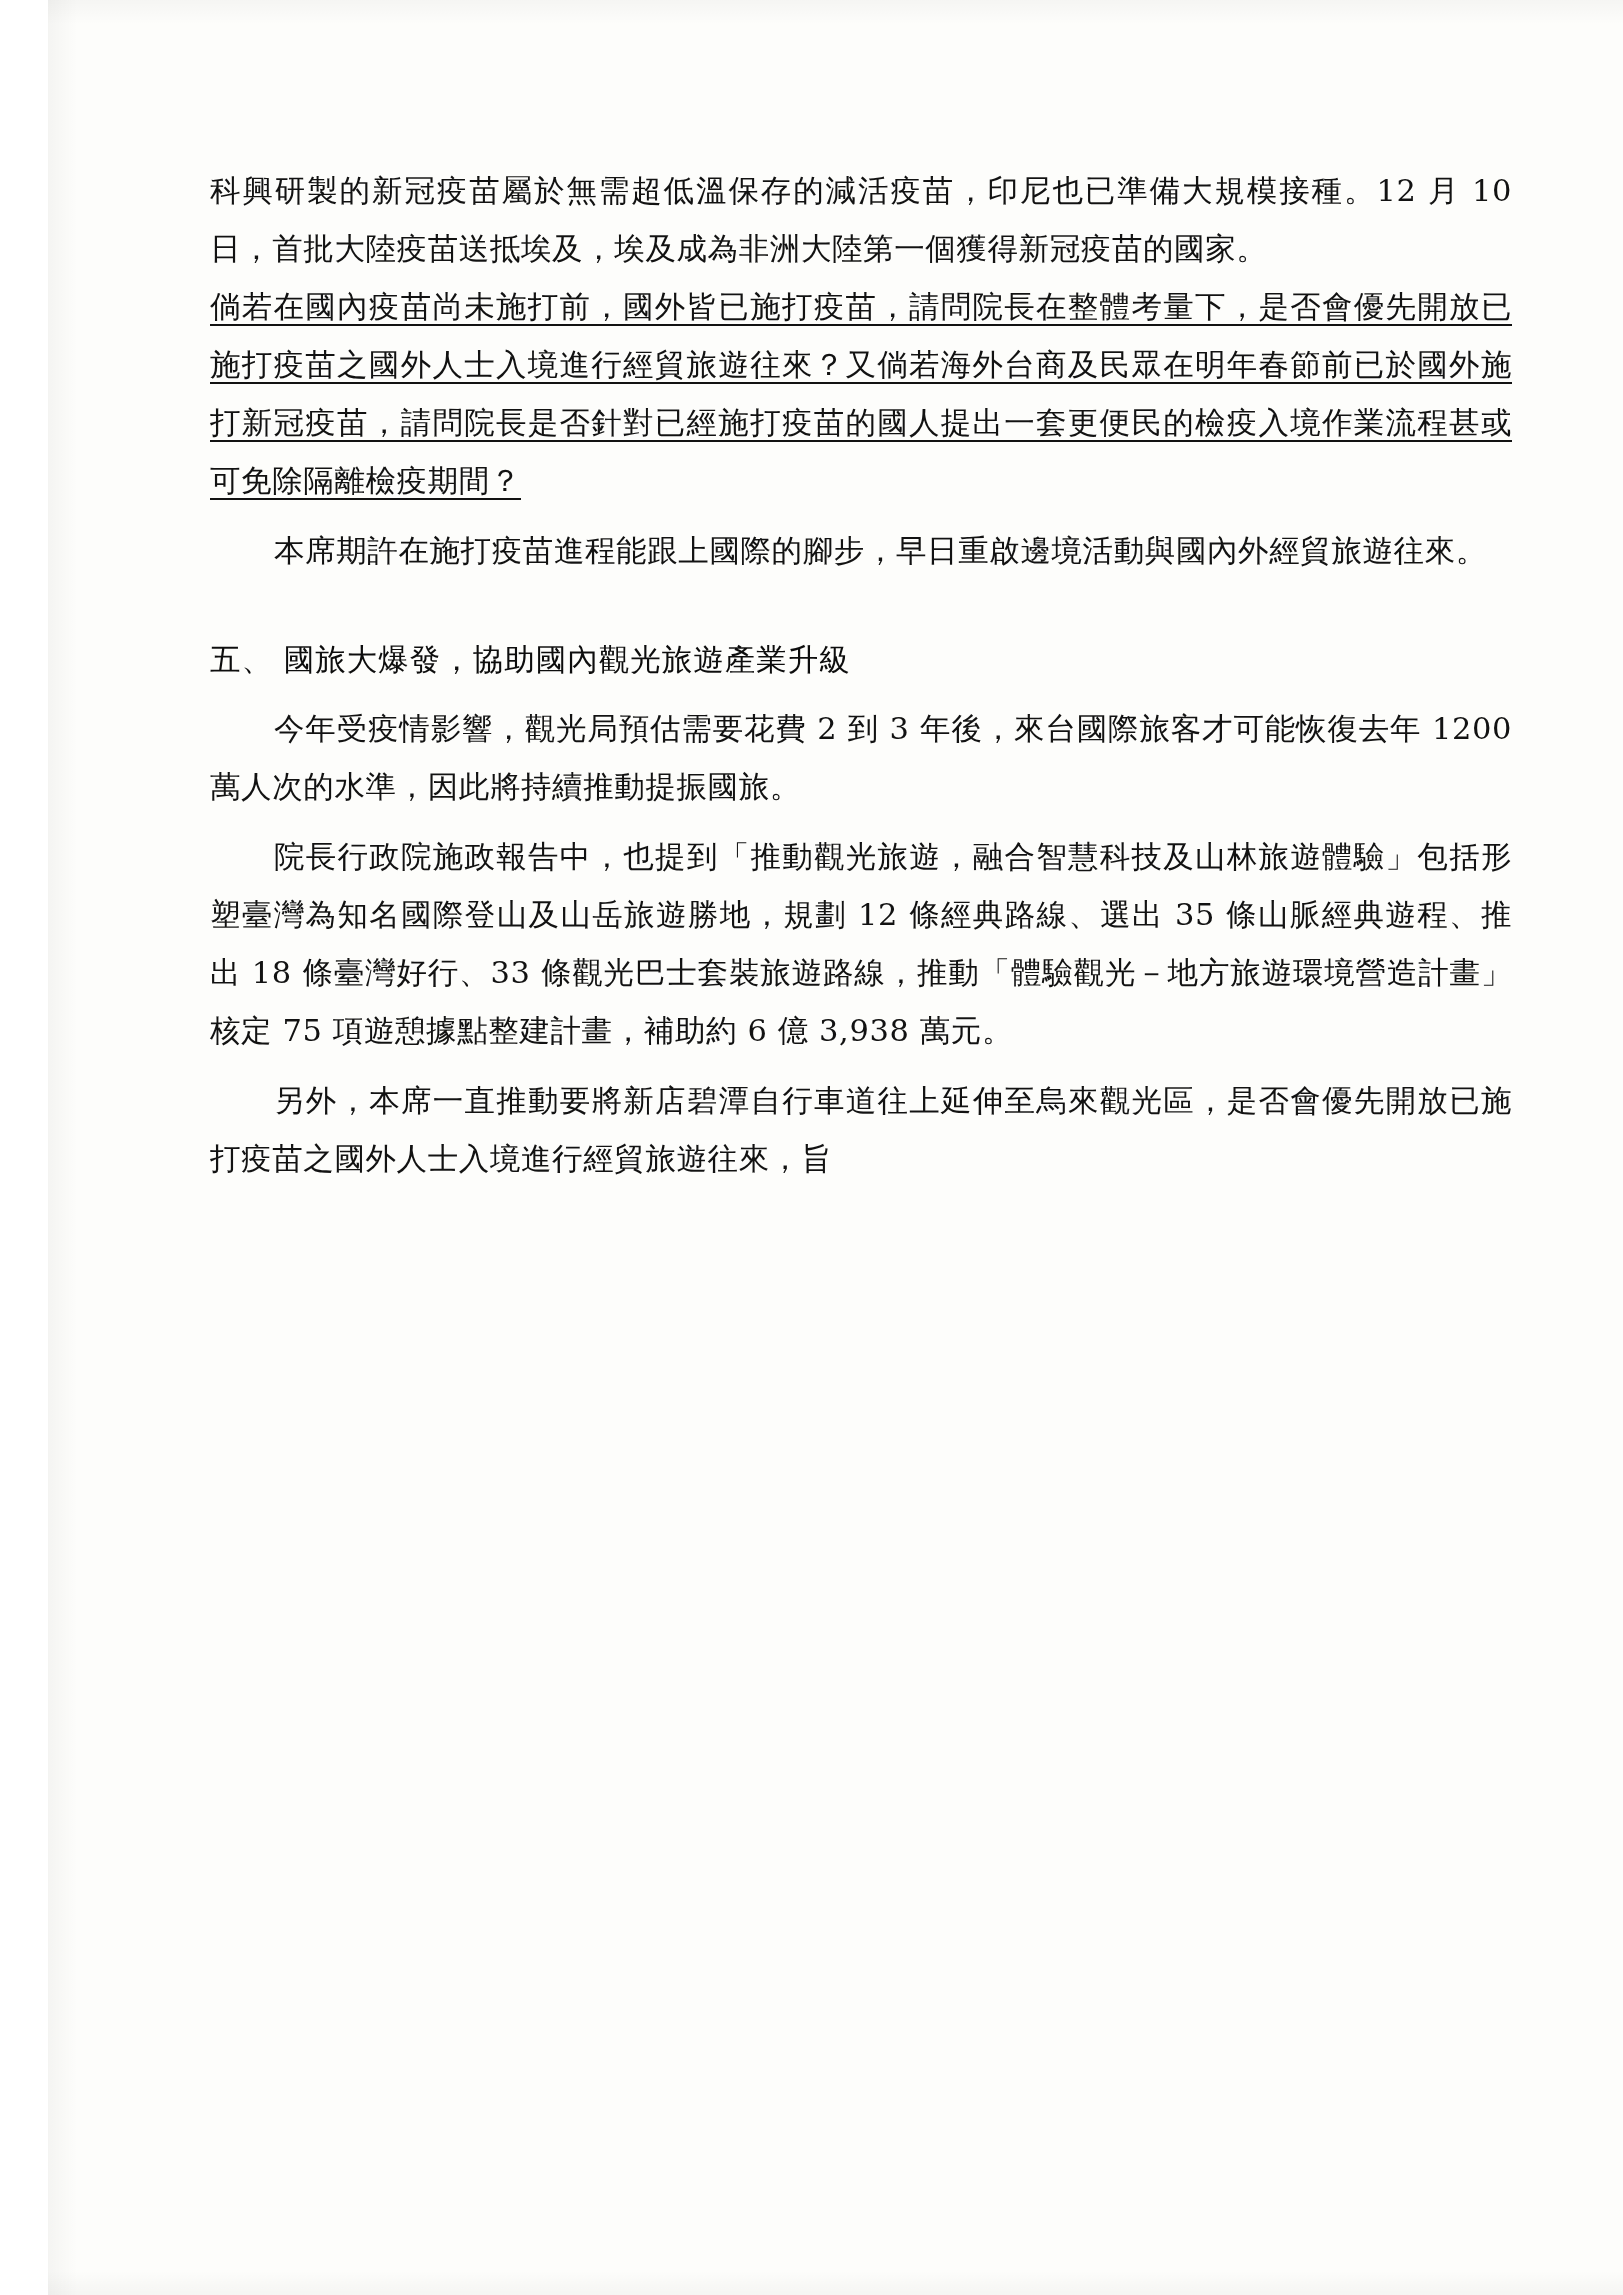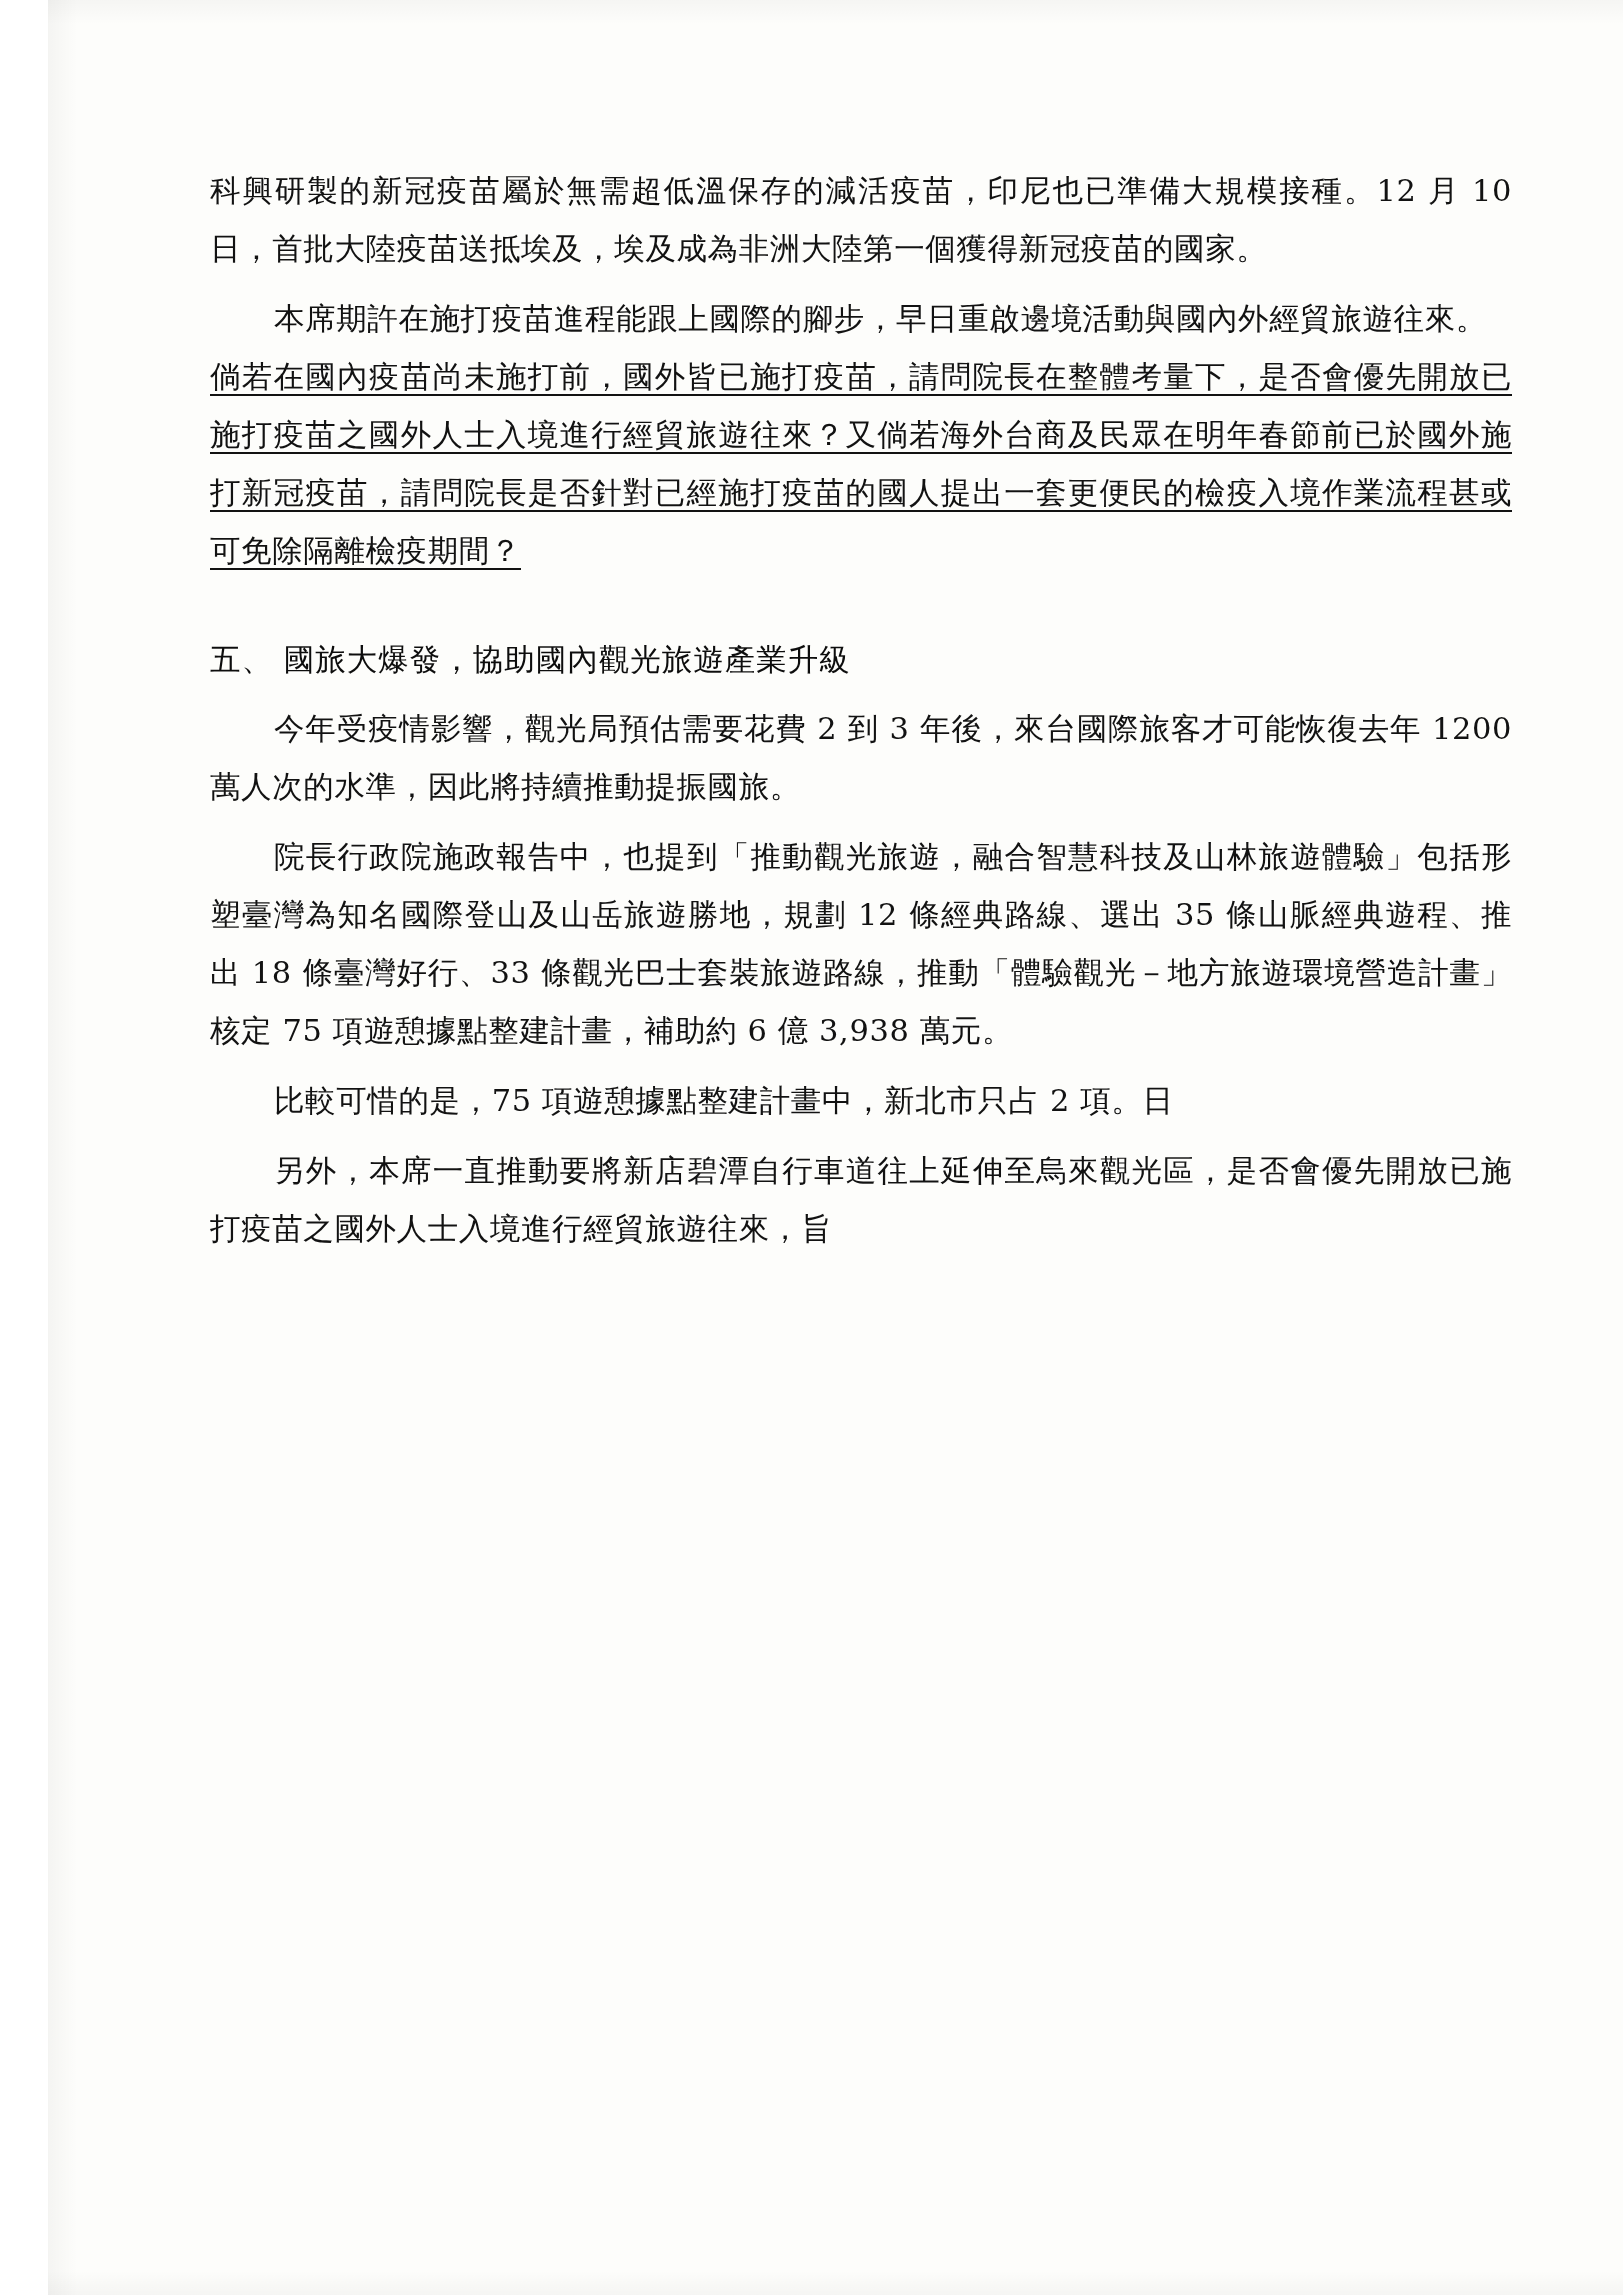--- a/index.html
+++ b/index.html
@@ -72,31 +72,30 @@
   }
 </style>
 </head>
 <body>
 
 <div class="page">
   <div class="content">
 
     <p class="para">科興研製的新冠疫苗屬於無需超低溫保存的減活疫苗，印尼也已準備大規模接種。12 月 10 日，首批大陸疫苗送抵埃及，埃及成為非洲大陸第一個獲得新冠疫苗的國家。</p>
 
+    <p class="para ul">倘若在國內疫苗尚未施打前，國外皆已施打疫苗，請問院長在整體考量下，是否會優先開放已施打疫苗之國外人士入境進行經貿旅遊往來？又倘若海外台商及民眾在明年春節前已於國外施打新冠疫苗，請問院長是否針對已經施打疫苗的國人提出一套更便民的檢疫入境作業流程甚或可免除隔離檢疫期間？</p>
+
     <p class="para indent gap-md">本席期許在施打疫苗進程能跟上國際的腳步，早日重啟邊境活動與國內外經貿旅遊往來。</p>
-
-    <p class="para ul">倘若在國內疫苗尚未施打前，國外皆已施打疫苗，請問院長在整體考量下，是否會優先開放已施打疫苗之國外人士入境進行經貿旅遊往來？又倘若海外台商及民眾在明年春節前已於國外施打新冠疫苗，請問院長是否針對已經施打疫苗的國人提出一套更便民的檢疫入境作業流程甚或可免除隔離檢疫期間？</p>
 
     <div class="spacer-block"></div>
 
     <h2 class="heading gap-sm">五、 國旅大爆發，協助國內觀光旅遊產業升級</h2>
 
     <p class="para indent gap-md">今年受疫情影響，觀光局預估需要花費 2 到 3 年後，來台國際旅客才可能恢復去年 1200 萬人次的水準，因此將持續推動提振國旅。</p>
 
     <p class="para indent gap-md">院長行政院施政報告中，也提到「推動觀光旅遊，融合智慧科技及山林旅遊體驗」包括形塑臺灣為知名國際登山及山岳旅遊勝地，規劃 12 條經典路線、選出 35 條山脈經典遊程、推出 18 條臺灣好行、33 條觀光巴士套裝旅遊路線，推動「體驗觀光－地方旅遊環境營造計畫」核定 75 項遊憩據點整建計畫，補助約 6 億 3,938 萬元。</p>
 
-    <p class="para indent gap-md">比較可惜的是，75 項遊憩據點整建計畫中，新北市只占 2 項。日</p>
 
     <p class="para indent gap-md">另外，本席一直推動要將新店碧潭自行車道往上延伸至烏來觀光區，是否會優先開放已施打疫苗之國外人士入境進行經貿旅遊往來，旨</p>
 
   </div>
 </div>
 
 
 </body></html>

